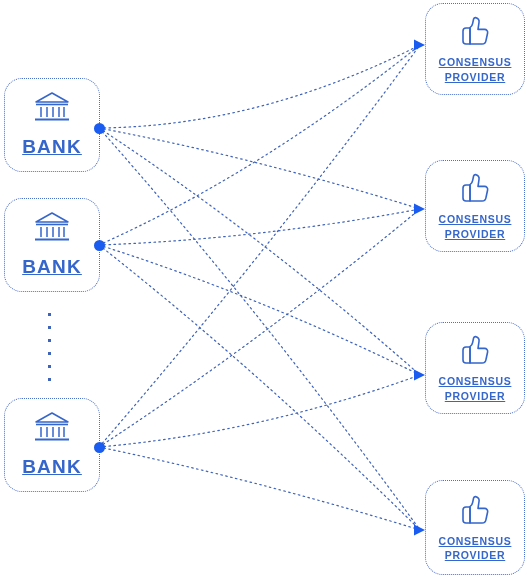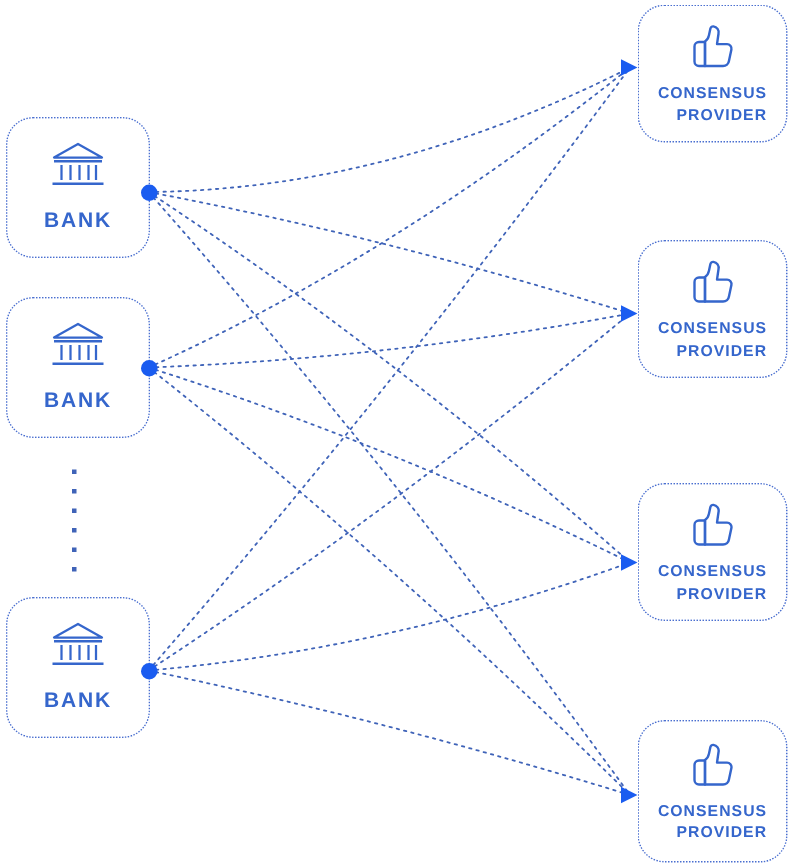--- a/index.html
+++ b/index.html
@@ -34,26 +34,27 @@
     justify-content: center;
   }
   .node-icon {
     display: block;
     line-height: 0;
   }
   .node-label {
     margin-top: 9px;
     color: #3566cc;
     font-weight: bold;
-    text-align: right;
+    text-align: center;
     letter-spacing: 0.9px;
     line-height: 1.35;
+    text-decoration: underline;
   }
   .bank-node .node-label {
-    font-size: 14px;
+    font-size: 19px;
     letter-spacing: 1.2px;
   }
   .cp-node .node-label {
     font-size: 10.5px;
     letter-spacing: 0.7px;
   }
   .ellipsis {
     position: absolute;
     display: flex;
     flex-direction: column;

